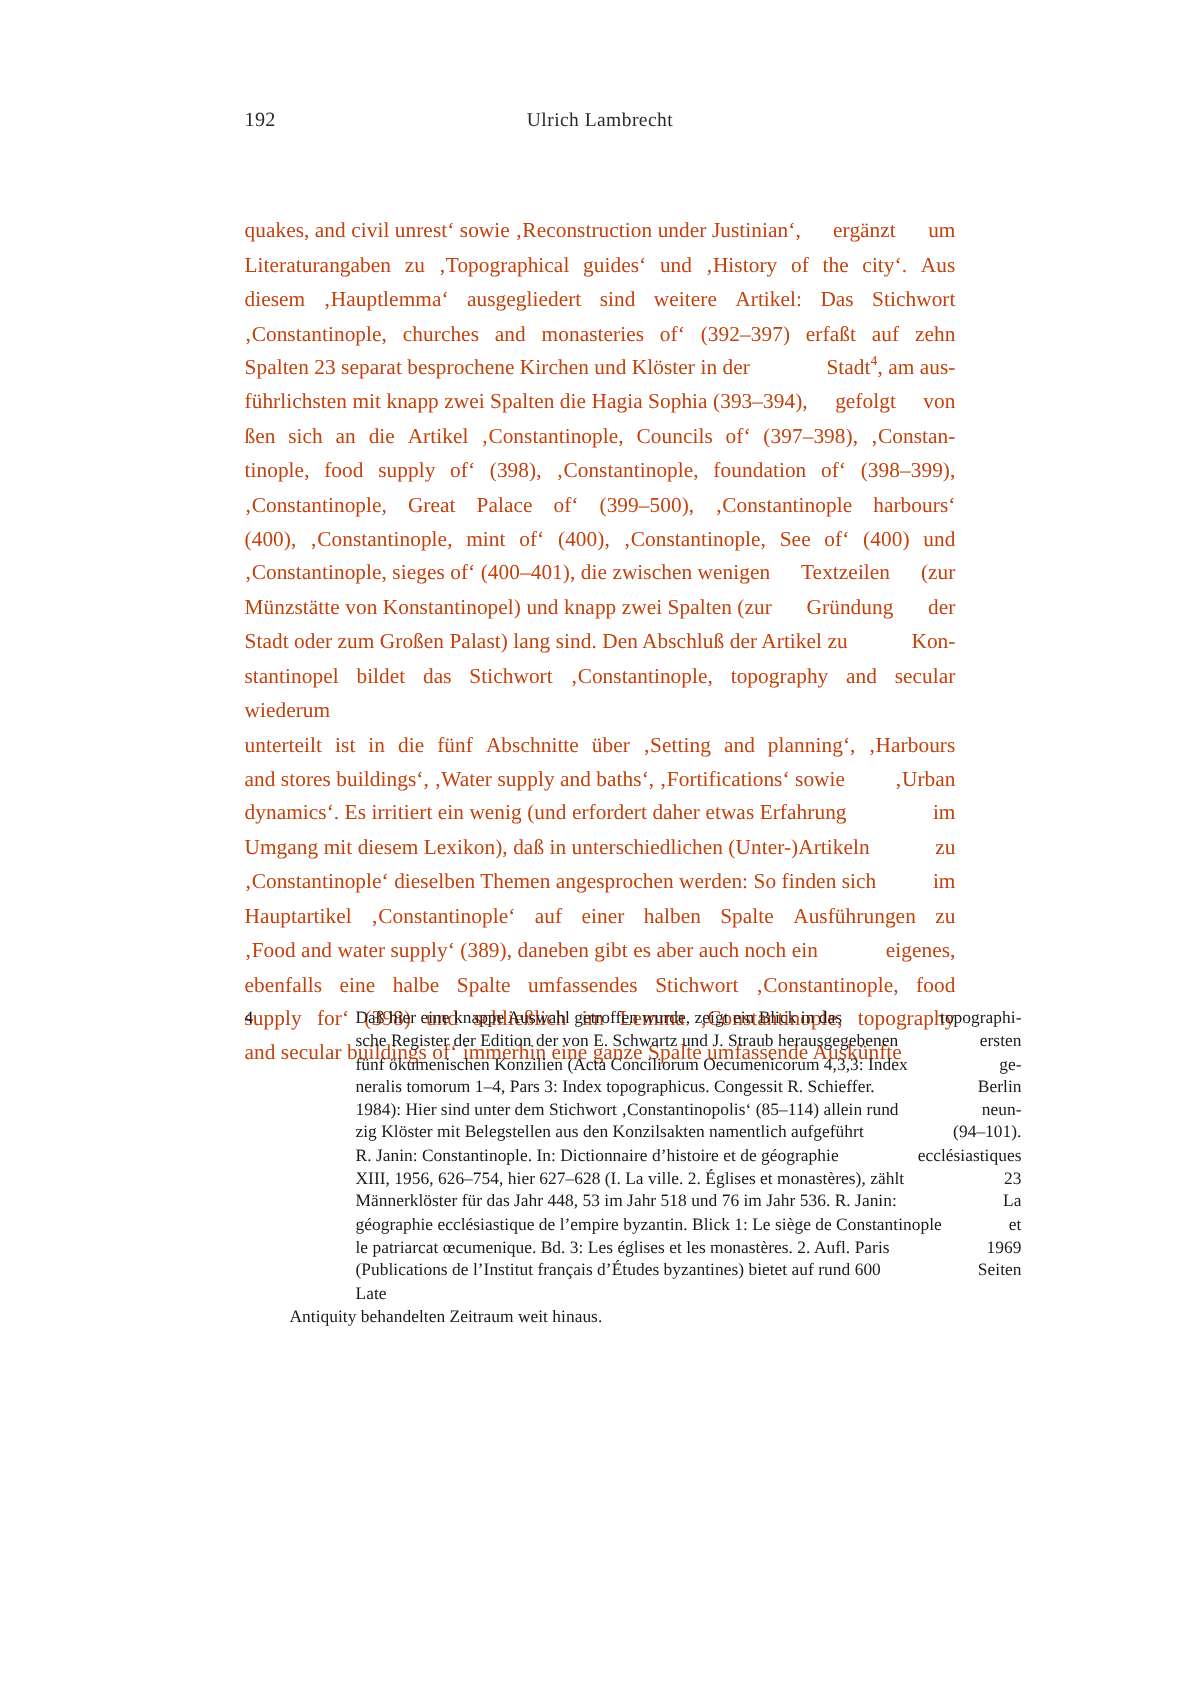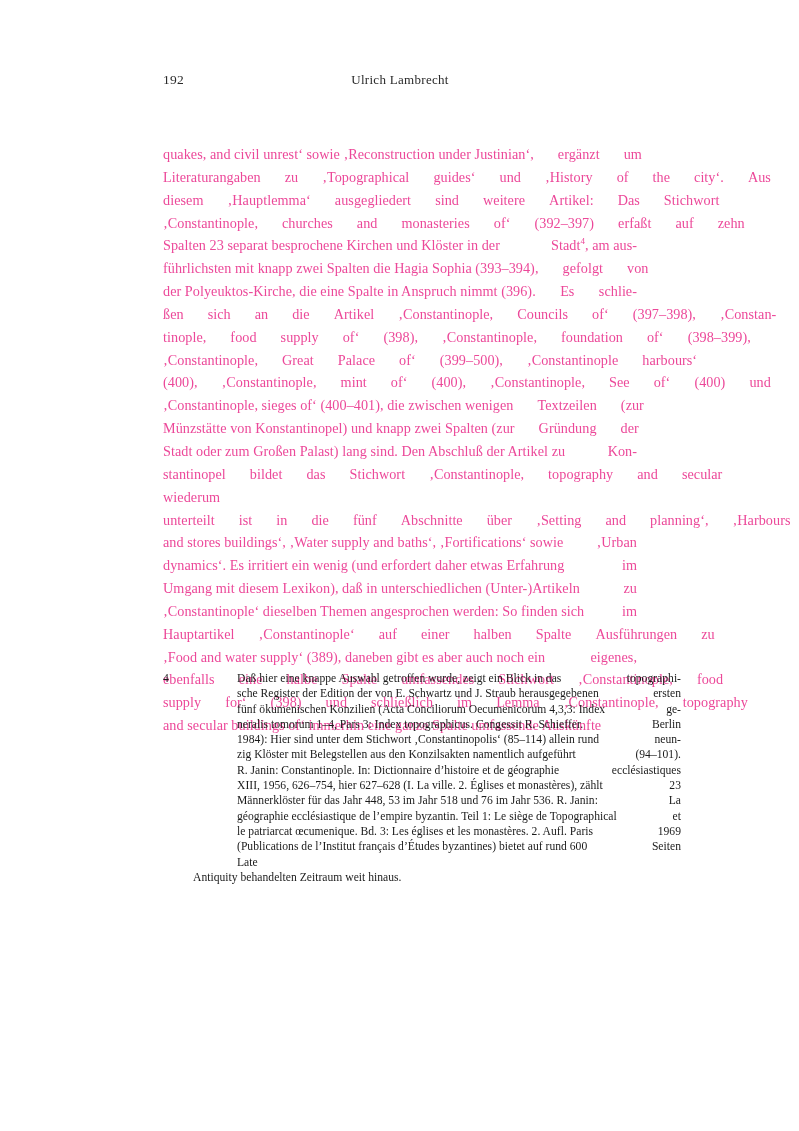--- a/index.html
+++ b/index.html
@@ -50,24 +50,23 @@
     position: absolute;
     top: 143px;
     left: 163px;
     width: 474px;
   }
   .body-line {
     display: block;
     font-size: 14.2px;
     line-height: 22.85px;
     height: 22.85px;
-    color: #ec4899;
+    color: #c2410c;
     white-space: nowrap;
     letter-spacing: 0.05px;
-    gap: 24px;
   }
   
   .just {
     display: flex;
     justify-content: space-between;
     width: 474px;
   }
   .just > span { white-space: pre; }
   .last-line { display: block; }
 
@@ -164,25 +163,20 @@
         <span>zehn</span>
     </div>
     <div class="body-line just">
       <span>Spalten 23 separat besprochene Kirchen und Klöster in der</span>
         <span><span>Stadt</span><sup class="fnref">4</sup><span>, am aus-</span></span>
     </div>
     <div class="body-line just">
       <span>führlichsten mit knapp zwei Spalten die Hagia Sophia (393–394),</span>
         <span>gefolgt</span>
         <span>von</span>
-    </div>
-    <div class="body-line just">
-      <span>der Polyeuktos-Kirche, die eine Spalte in Anspruch nimmt (396).</span>
-        <span>Es</span>
-        <span>schlie-</span>
     </div>
     <div class="body-line just">
       <span>ßen</span>
         <span>sich</span>
         <span>an</span>
         <span>die</span>
         <span>Artikel</span>
         <span>‚Constantinople,</span>
         <span>Councils</span>
         <span>of‘</span>
@@ -349,21 +343,21 @@
       </div>
       <div class="fn-line fn-just">
         <span>XIII, 1956, 626–754, hier 627–628 (I. La ville. 2. Églises et monastères), zählt</span>
           <span>23</span>
       </div>
       <div class="fn-line fn-just">
         <span>Männerklöster für das Jahr 448, 53 im Jahr 518 und 76 im Jahr 536. R. Janin:</span>
           <span>La</span>
       </div>
       <div class="fn-line fn-just">
-        <span>géographie ecclésiastique de l’empire byzantin. Teil 1: Le siège de Topographical</span>
+        <span>géographie ecclésiastique de l’empire byzantin. Blick 1: Le siège de Constantinople</span>
           <span>et</span>
       </div>
       <div class="fn-line fn-just">
         <span>le patriarcat œcumenique. Bd. 3: Les églises et les monastères. 2. Aufl. Paris</span>
           <span>1969</span>
       </div>
       <div class="fn-line fn-just">
         <span>(Publications de l’Institut français d’Études byzantines) bietet auf rund 600</span>
           <span>Seiten</span>
       </div>

